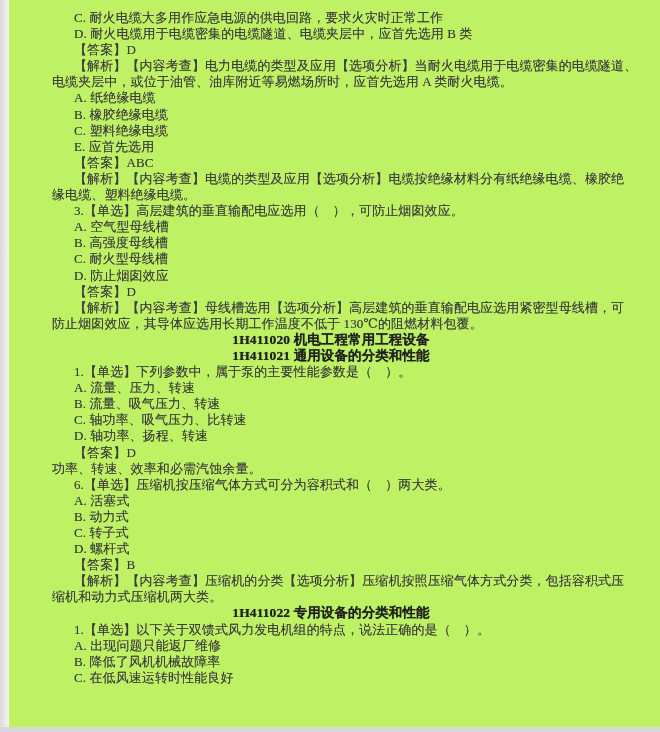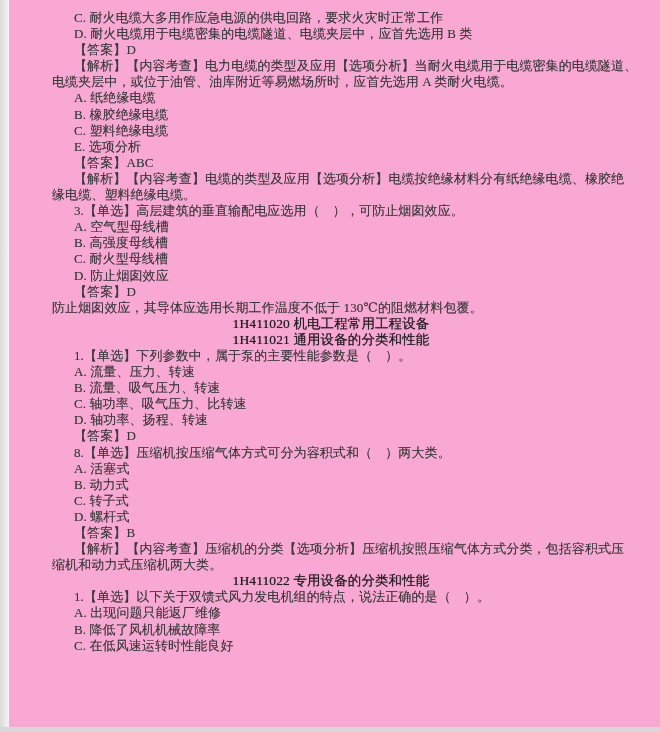--- a/index.html
+++ b/index.html
@@ -8,21 +8,21 @@
     width: 660px;
     height: 732px;
     overflow: hidden;
     background: #ffffff;
     font-family: "Liberation Serif", "DejaVu Serif", serif;
   }
   .page {
     position: absolute;
     left: 0; top: 0;
     width: 660px; height: 732px;
-    background: #f9a8d4;
+    background: #bef264;
     overflow: hidden;
   }
   .edge-left {
     position: absolute;
     left: 0; top: 0;
     width: 9px; height: 732px;
     background: linear-gradient(to right, #dcdcdc, #e9e9e9 60%, #f6f6f6);
   }
   .edge-bottom {
     position: absolute;
@@ -43,61 +43,63 @@
   }
   .ln {
     white-space: pre;
     height: 16.1px;
     overflow: visible;
   }
   .ln.indent { padding-left: 54px; }
   .ln.cont   { padding-left: 0; margin-left: 32px; }
   .ln.heading {
     text-align: center;
-    font-weight: normal;
+    font-weight: bold;
     color: #1f1f1f;
     font-size: 13.5px;
     text-shadow: 0 0 0.7px rgba(25,25,25,0.7);
     padding-left: 0;
   }
 </style>
 </head>
 <body>
 
 <div class="page">
   <div class="edge-left"></div>
   <div class="content" id="doc">
       <div class="ln indent">C. 耐火电缆大多用作应急电源的供电回路，要求火灾时正常工作</div>
       <div class="ln indent">D. 耐火电缆用于电缆密集的电缆隧道、电缆夹层中，应首先选用 B 类</div>
       <div class="ln indent">【答案】D</div>
       <div class="ln indent">【解析】【内容考查】电力电缆的类型及应用【选项分析】当耐火电缆用于电缆密集的电缆隧道、</div>
       <div class="ln cont">电缆夹层中，或位于油管、油库附近等易燃场所时，应首先选用 A 类耐火电缆。</div>
       <div class="ln indent">A. 纸绝缘电缆</div>
       <div class="ln indent">B. 橡胶绝缘电缆</div>
       <div class="ln indent">C. 塑料绝缘电缆</div>
-      <div class="ln indent">E. 选项分析</div>
+      <div class="ln indent">E. 应首先选用</div>
       <div class="ln indent">【答案】ABC</div>
       <div class="ln indent">【解析】【内容考查】电缆的类型及应用【选项分析】电缆按绝缘材料分有纸绝缘电缆、橡胶绝</div>
       <div class="ln cont">缘电缆、塑料绝缘电缆。</div>
       <div class="ln indent">3.【单选】高层建筑的垂直输配电应选用（　），可防止烟囱效应。</div>
       <div class="ln indent">A. 空气型母线槽</div>
       <div class="ln indent">B. 高强度母线槽</div>
       <div class="ln indent">C. 耐火型母线槽</div>
       <div class="ln indent">D. 防止烟囱效应</div>
       <div class="ln indent">【答案】D</div>
+      <div class="ln indent">【解析】【内容考查】母线槽选用【选项分析】高层建筑的垂直输配电应选用紧密型母线槽，可</div>
       <div class="ln cont">防止烟囱效应，其导体应选用长期工作温度不低于 130℃的阻燃材料包覆。</div>
       <div class="ln heading">1H411020 机电工程常用工程设备</div>
       <div class="ln heading">1H411021 通用设备的分类和性能</div>
       <div class="ln indent">1.【单选】下列参数中，属于泵的主要性能参数是（　）。</div>
       <div class="ln indent">A. 流量、压力、转速</div>
       <div class="ln indent">B. 流量、吸气压力、转速</div>
       <div class="ln indent">C. 轴功率、吸气压力、比转速</div>
       <div class="ln indent">D. 轴功率、扬程、转速</div>
       <div class="ln indent">【答案】D</div>
-      <div class="ln indent">8.【单选】压缩机按压缩气体方式可分为容积式和（　）两大类。</div>
+      <div class="ln cont">功率、转速、效率和必需汽蚀余量。</div>
+      <div class="ln indent">6.【单选】压缩机按压缩气体方式可分为容积式和（　）两大类。</div>
       <div class="ln indent">A. 活塞式</div>
       <div class="ln indent">B. 动力式</div>
       <div class="ln indent">C. 转子式</div>
       <div class="ln indent">D. 螺杆式</div>
       <div class="ln indent">【答案】B</div>
       <div class="ln indent">【解析】【内容考查】压缩机的分类【选项分析】压缩机按照压缩气体方式分类，包括容积式压</div>
       <div class="ln cont">缩机和动力式压缩机两大类。</div>
       <div class="ln heading">1H411022 专用设备的分类和性能</div>
       <div class="ln indent">1.【单选】以下关于双馈式风力发电机组的特点，说法正确的是（　）。</div>
       <div class="ln indent">A. 出现问题只能返厂维修</div>

